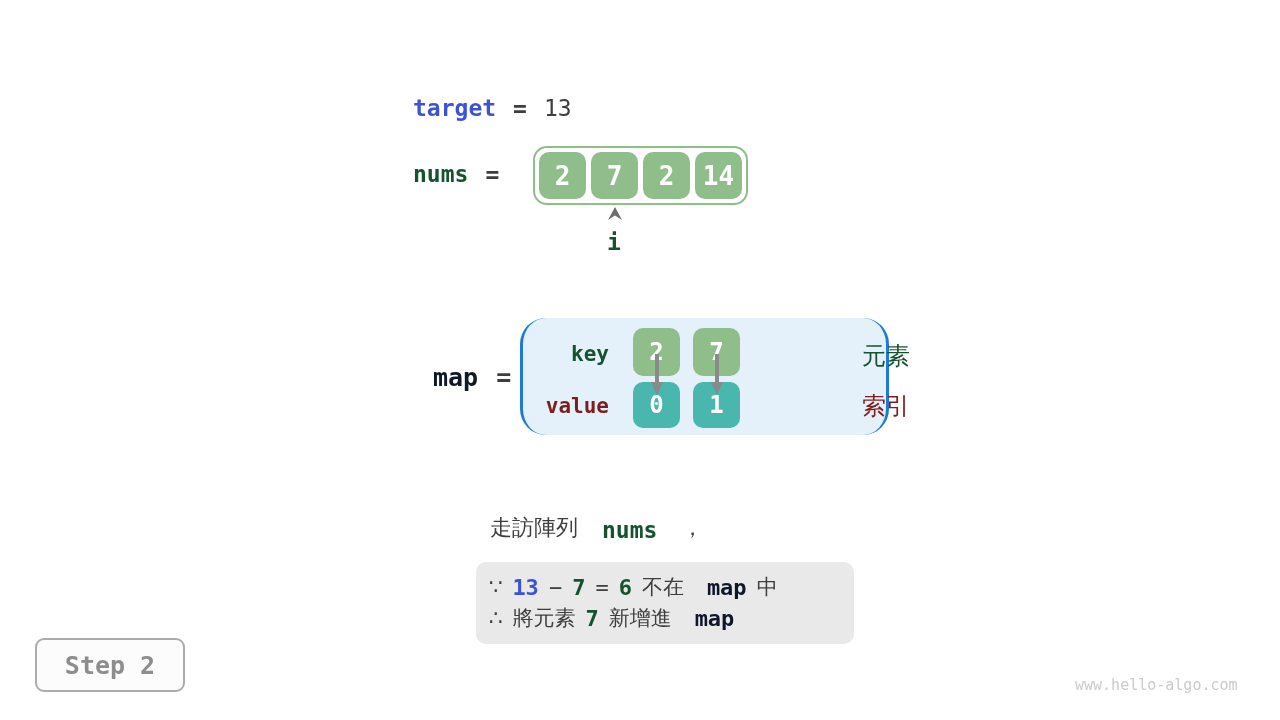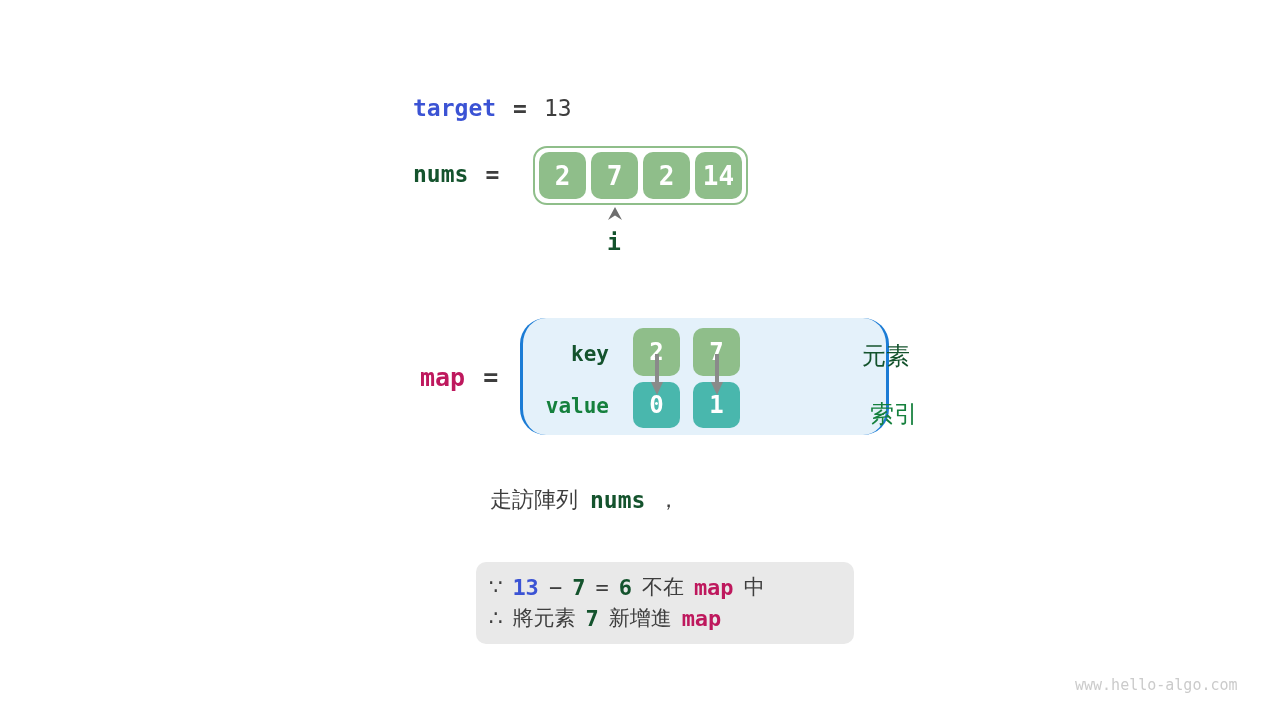--- a/index.html
+++ b/index.html
@@ -10,26 +10,26 @@
     height: 720px;
     background: #ffffff;
     overflow: hidden;
     font-family: "DejaVu Sans", sans-serif;
   }
   .abs { position: absolute; }
   .mono { font-family: "DejaVu Sans Mono", "Liberation Mono", monospace; }
   .cjk  { font-family: "DejaVu Sans", sans-serif; }
   .bold { font-weight: bold; }
   .royal { color: #3B53D4; }
-  .blue  { color: #be185d; }
+  .blue  { color: #0f172a; margin-left: 13px; }
   .green { color: #14532d; }
-  .teal  { color: #15803d; }
+  .teal  { color: #7f1d1d; }
   .dark  { color: #3E3E3E; }
 
-  .hline { display: flex; align-items: center; }
+  .hline { display: flex; align-items: flex-end; }
 
   
   .target-line { left: 413px; top: 95px;  gap: 17px; font-size: 23px; }
   .nums-line   { left: 413px; top: 161px; gap: 17px; font-size: 23px; }
   .map-line    { left: 420px; top: 363px; gap: 18px; font-size: 25px; }
   .eq { font-weight: bold; color: #3E3E3E; }
 
   
   .array-box {
     left: 533px; top: 146px;
@@ -69,24 +69,24 @@
   .key-row   { left: 110px; top: 10px; display: flex; gap: 13px; }
   .value-row { left: 110px; top: 64px; display: flex; gap: 13px; }
   .key-cell   { width: 47px; height: 48px; background: #8FBE8A; font-size: 24px; }
   .value-cell { width: 47px; height: 46px; background: #49B7AD; font-size: 24px; }
   .map-arrow { position: absolute; }
   .arrow-1 { left: 127px; top: 36px; }
   .arrow-2 { left: 187px; top: 36px; }
 
   .side-label { font-size: 24px; font-weight: normal; }
   .elem-label { left: 862px; top: 340px; }
-  .idx-label  { left: 862px; top: 398px; margin-left: 8px; }
-
-  
-  .caption { left: 490px; top: 485px; gap: 12px; font-size: 22px; }
+  .idx-label  { left: 862px; top: 390px; }
+
+  
+  .caption { left: 490px; top: 513px; gap: 24px; font-size: 22px; }
   .caption .mono { font-size: 23px; }
 
   
   .conclusion-box {
     left: 476px; top: 562px;
     width: 378px;
     background: #E9E9E9;
     border-radius: 10px;
     padding: 10px 14px 10px 13px;
   }
@@ -191,16 +191,19 @@
     </div>
     <div class="c-line">
       <span class="cjk dark">∴</span>
       <span class="cjk dark">將元素</span>
       <span class="mono bold green">7</span>
       <span class="cjk dark">新增進</span>
       <span class="mono bold blue">map</span>
     </div>
   </div>
 
+  <div class="abs step-badge">
+    <span class="mono">Step 2</span>
+  </div>
 
   <div class="abs mono watermark">www.hello-algo.com</div>
 
 </div>
 
 </body></html>

